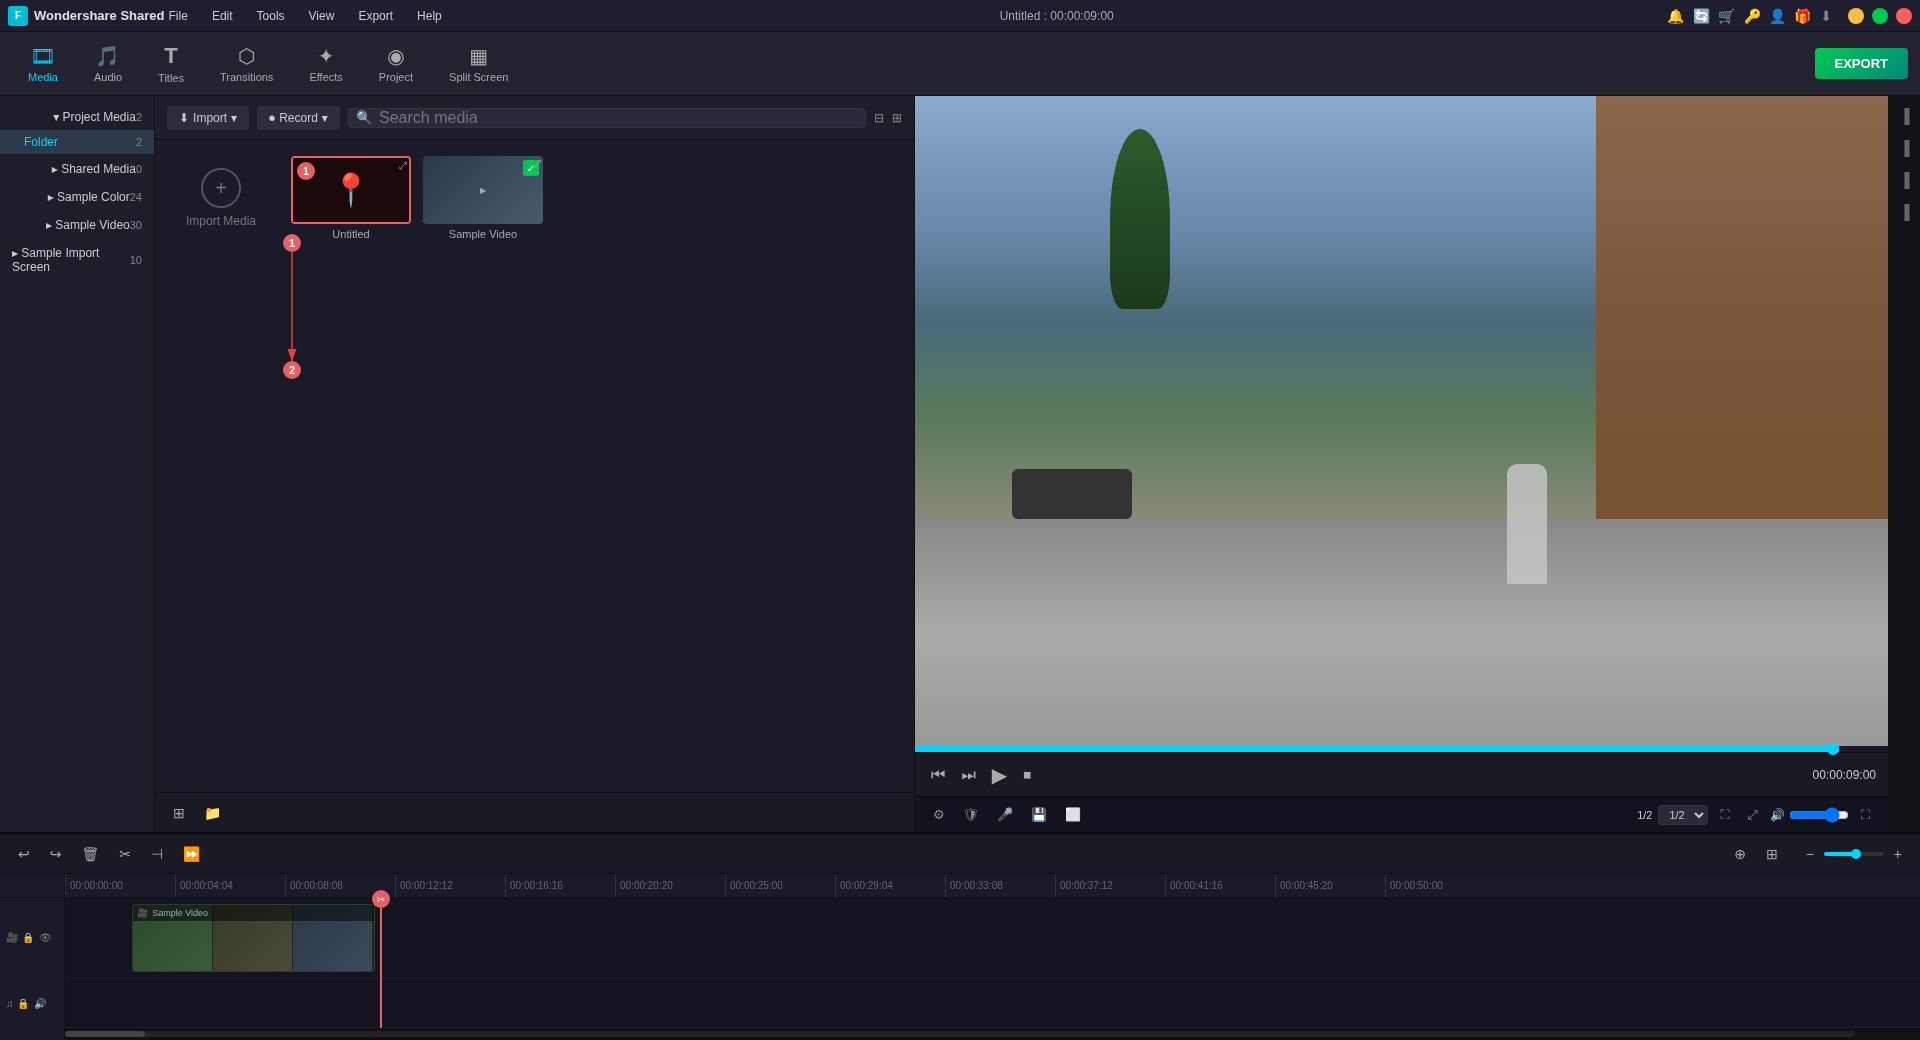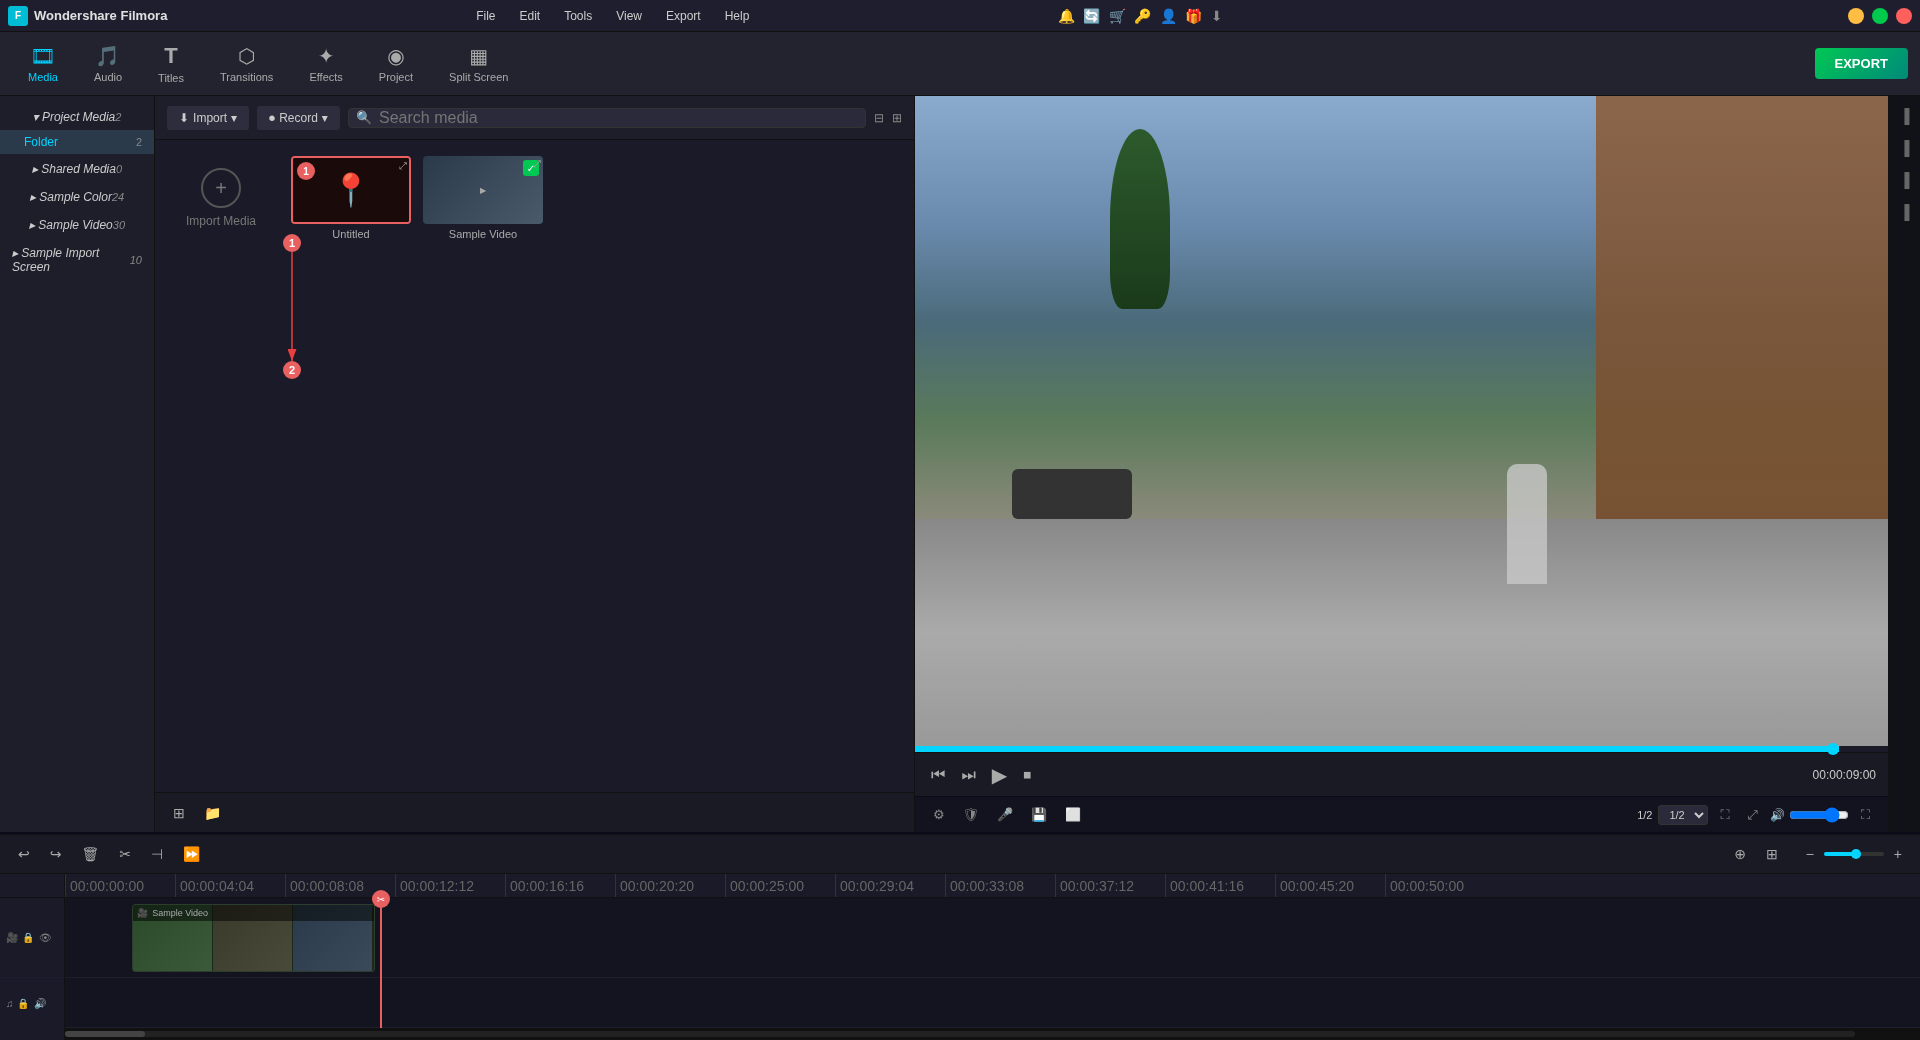--- a/index.html
+++ b/index.html
@@ -23,21 +23,21 @@
     .toolbar-item.active { color: #00d4ff; }
     .toolbar-item .t-icon { font-size: 20px; }
     .export-btn { background: linear-gradient(135deg, #00c853, #00897b); color: white; padding: 8px 20px; border-radius: 4px; font-weight: 600; font-size: 13px; cursor: pointer; margin-left: auto; }
 
     
     #main { display: flex; flex: 1; overflow: hidden; }
 
     
     #sidebar { width: 155px; background: #1e1e2b; border-right: 1px solid #111; padding: 8px 0; overflow-y: auto; }
     .sidebar-group { margin-bottom: 2px; }
-    .sidebar-header { display: flex; align-items: center; justify-content: center; padding: 6px 12px; color: #ccc; font-size: 12px; cursor: pointer; font-style: italic; }
+    .sidebar-header { display: flex; align-items: center; justify-content: flex-end; padding: 6px 12px; color: #ccc; font-size: 12px; cursor: pointer; }
     .sidebar-header .count { color: #888; font-size: 11px; }
     .sidebar-item { display: flex; align-items: center; justify-content: space-between; padding: 5px 12px 5px 24px; color: #bbb; font-size: 12px; cursor: pointer; }
     .sidebar-item.active { background: #2a3a4a; color: #00d4ff; }
     .sidebar-item .count { color: #888; font-size: 11px; }
 
     
     #media-panel { width: 760px; background: #1a1a28; border-right: 1px solid #111; display: flex; flex-direction: column; }
     .media-toolbar { height: 44px; background: #1e1e2b; display: flex; align-items: center; padding: 0 12px; gap: 8px; border-bottom: 1px solid #111; }
     .media-btn { background: #2d2d3d; border: none; color: #ccc; padding: 5px 12px; border-radius: 3px; cursor: pointer; display: flex; align-items: center; gap: 4px; font-size: 12px; }
     .search-box { flex: 1; background: #2a2a3a; border: 1px solid #333; border-radius: 4px; display: flex; align-items: center; padding: 0 8px; gap: 6px; }
@@ -68,21 +68,21 @@
     #preview-panel { flex: 1; background: #111118; display: flex; flex-direction: column; }
     .preview-video { flex: 1; background: #000; position: relative; display: flex; align-items: center; justify-content: center; overflow: hidden; }
     .preview-controls { height: 44px; background: #1a1a25; display: flex; align-items: center; padding: 0 12px; gap: 8px; border-top: 1px solid #111; }
     .ctrl-btn { background: none; border: none; color: #aaa; cursor: pointer; padding: 4px; font-size: 16px; }
 
     
     #timeline-toolbar { height: 40px; background: #1a1a25; display: flex; align-items: center; padding: 0 12px; gap: 8px; border-top: 1px solid #111; border-bottom: 1px solid #111; }
     .tl-btn { background: none; border: none; color: #aaa; cursor: pointer; font-size: 14px; padding: 4px 6px; border-radius: 3px; }
     .timeline-ruler { height: 24px; background: #1a1a28; display: flex; align-items: center; padding: 0 0 0 65px; border-bottom: 1px solid #111; overflow: hidden; position: relative; }
     .ruler-marks { display: flex; gap: 0; flex: 1; }
-    .ruler-mark { color: #666; font-size: 14px; white-space: nowrap; min-width: 110px; border-left: 1px solid #333; padding-left: 4px; line-height: 24px; }
+    .ruler-mark { color: #666; font-size: 10px; white-space: nowrap; min-width: 110px; border-left: 1px solid #333; padding-left: 4px; line-height: 24px; }
 
     
     .playhead { position: absolute; top: 0; bottom: 0; width: 2px; background: #e86060; z-index: 20; left: 315px; }
     .playhead-marker { position: absolute; top: -8px; left: -8px; width: 18px; height: 18px; background: #e86060; border-radius: 50%; display: flex; align-items: center; justify-content: center; }
     .playhead-scissors { color: white; font-size: 10px; }
 
     .track-row { height: 80px; border-bottom: 1px solid #1e1e2e; display: flex; align-items: center; position: relative; padding-left: 65px; }
     .track-row.audio-row { height: 50px; }
 
     
@@ -112,29 +112,32 @@
     
     .title-right-icons { display: flex; gap: 8px; align-items: center; }
     .title-right-icons .tri { color: #888; font-size: 14px; cursor: pointer; }
   </style>
 </head>
 <body>
 
 <div id="titlebar">
   <div class="logo">
     <div class="logo-icon">F</div>
-    <span>Wondershare Filmora</span>
+    <span>Wondershare Shared</span>
   </div>
   <div class="menu-items">
     <span>File</span>
     <span>Edit</span>
     <span>Tools</span>
     <span>View</span>
     <span>Export</span>
     <span>Help</span>
+  </div>
+  <div style="flex:1; display:flex; justify-content:center;">
+    <span style="color:#aaa;font-size:12px;">Untitled : 00:00:09:00</span>
   </div>
   <div class="title-right-icons">
     <span class="tri">🔔</span>
     <span class="tri">🔄</span>
     <span class="tri">🛒</span>
     <span class="tri">🔑</span>
     <span class="tri">👤</span>
     <span class="tri">🎁</span>
     <span class="tri">⬇</span>
   </div>

